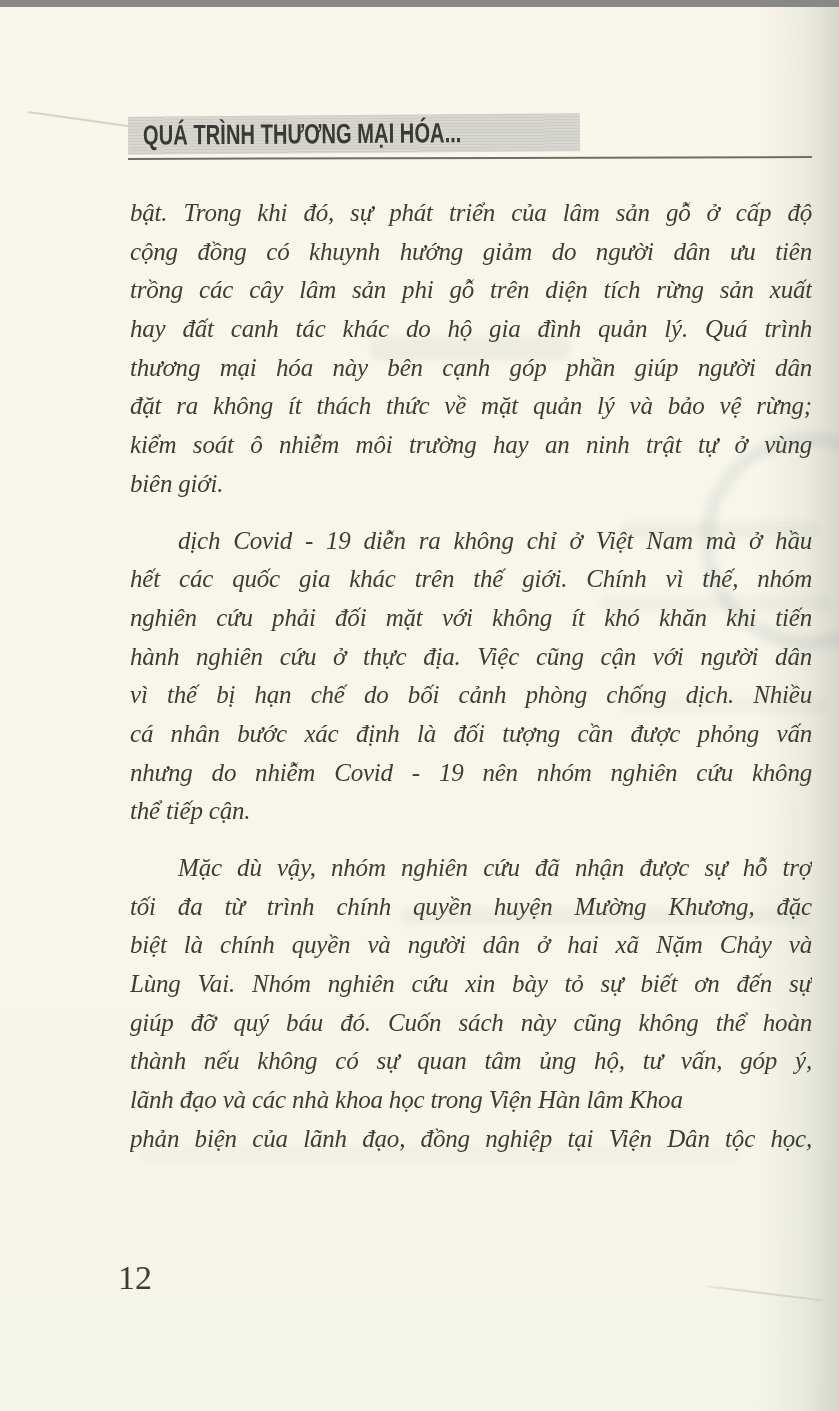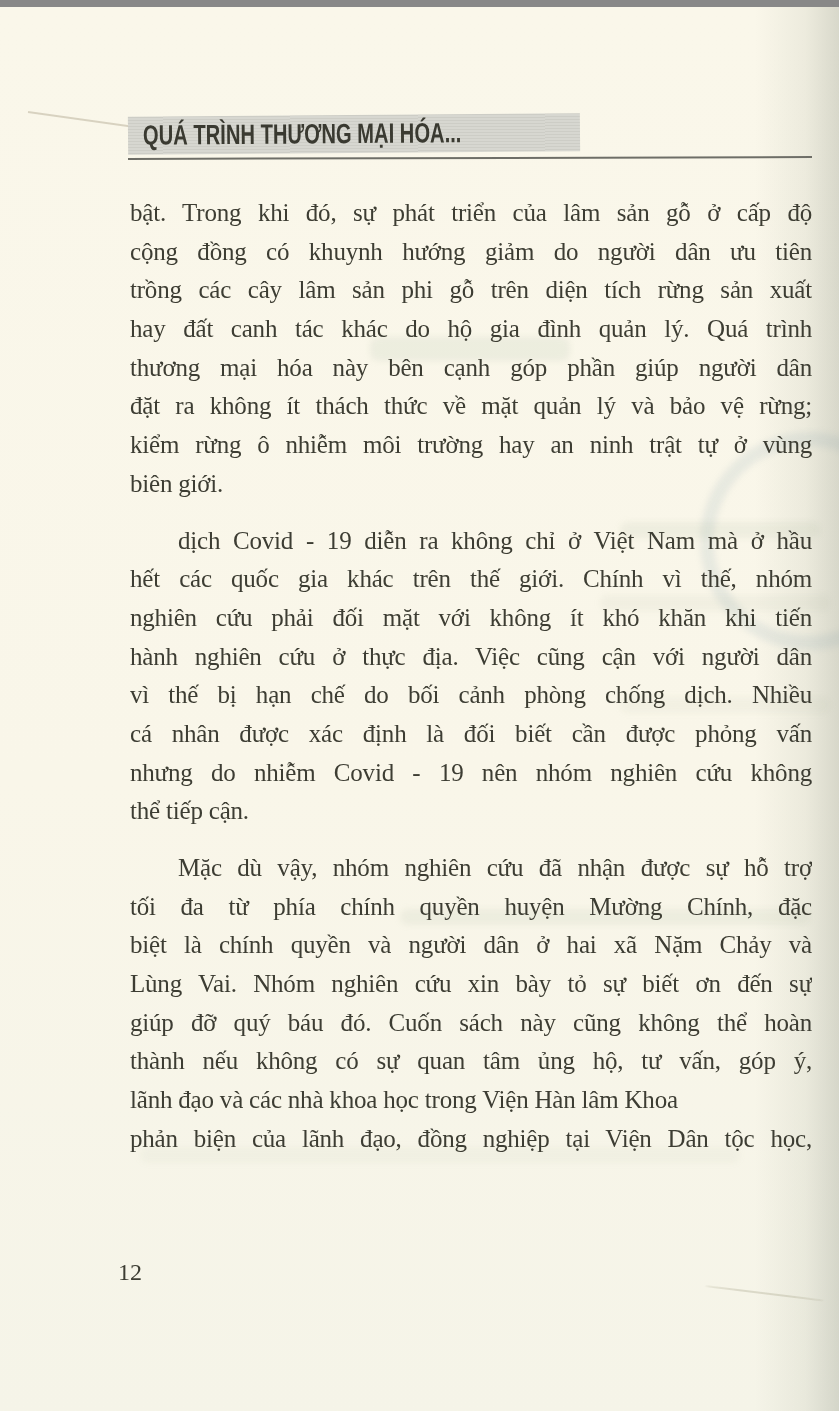--- a/index.html
+++ b/index.html
@@ -56,28 +56,29 @@
   .para:last-child { margin-bottom: 0; }
   .line {
     font-size: 25px;
     line-height: 38.7px;
     height: 38.7px;
     overflow: hidden;
     color: #3d3d33;
     letter-spacing: -0.2px;
     text-align: justify;
     text-align-last: justify;
+    font-style: italic;
   }
   .line.last { text-align-last: left; }
   .para.indent .line:first-child { text-indent: 48px; }
 
   .page-number {
     position: absolute;
     left: 118px; top: 1252px;
-    font-size: 24px;
+    font-size: 34px;
     color: #3d3d33;
   }
 
   
   .artifact { position: absolute; pointer-events: none; }
   .ghost-ring {
     left: 700px; top: 425px;
     width: 190px; height: 190px;
     border: 14px solid rgba(125,155,170,0.14);
     border-radius: 50%;
@@ -134,36 +135,36 @@
   <div class="header-rule"></div>
 
   <div class="text-block">
       <div class="para">
         <div class="line">bật. Trong khi đó, sự phát triển của lâm sản gỗ ở cấp độ</div>
         <div class="line">cộng đồng có khuynh hướng giảm do người dân ưu tiên</div>
         <div class="line">trồng các cây lâm sản phi gỗ trên diện tích rừng sản xuất</div>
         <div class="line">hay đất canh tác khác do hộ gia đình quản lý. Quá trình</div>
         <div class="line">thương mại hóa này bên cạnh góp phần giúp người dân</div>
         <div class="line">đặt ra không ít thách thức về mặt quản lý và bảo vệ rừng;</div>
-        <div class="line">kiểm rừng ô nhiễm môi trường hay an ninh trật tự ở vùng</div>
+        <div class="line">kiểm soát ô nhiễm môi trường hay an ninh trật tự ở vùng</div>
         <div class="line last">biên giới.</div>
       </div>
       <div class="para indent">
         <div class="line">dịch Covid - 19 diễn ra không chỉ ở Việt Nam mà ở hầu</div>
         <div class="line">hết các quốc gia khác trên thế giới. Chính vì thế, nhóm</div>
         <div class="line">nghiên cứu phải đối mặt với không ít khó khăn khi tiến</div>
         <div class="line">hành nghiên cứu ở thực địa. Việc cũng cận với người dân</div>
         <div class="line">vì thế bị hạn chế do bối cảnh phòng chống dịch. Nhiều</div>
-        <div class="line">cá nhân được xác định là đối biết cần được phỏng vấn</div>
+        <div class="line">cá nhân bước xác định là đối tượng cần được phỏng vấn</div>
         <div class="line">nhưng do nhiễm Covid - 19 nên nhóm nghiên cứu không</div>
         <div class="line last">thể tiếp cận.</div>
       </div>
       <div class="para indent">
         <div class="line">Mặc dù vậy, nhóm nghiên cứu đã nhận được sự hỗ trợ</div>
-        <div class="line">tối đa từ phía chính quyền huyện Mường Chính, đặc</div>
+        <div class="line">tối đa từ trình chính quyền huyện Mường Khương, đặc</div>
         <div class="line">biệt là chính quyền và người dân ở hai xã Nặm Chảy và</div>
         <div class="line">Lùng Vai. Nhóm nghiên cứu xin bày tỏ sự biết ơn đến sự</div>
         <div class="line">giúp đỡ quý báu đó. Cuốn sách này cũng không thể hoàn</div>
         <div class="line">thành nếu không có sự quan tâm ủng hộ, tư vấn, góp ý,</div>
         <div class="line last">lãnh đạo và các nhà khoa học trong Viện Hàn lâm Khoa</div>
         <div class="line">phản biện của lãnh đạo, đồng nghiệp tại Viện Dân tộc học,</div>
       </div>
     </div>
 
   <div class="page-number">12</div>

